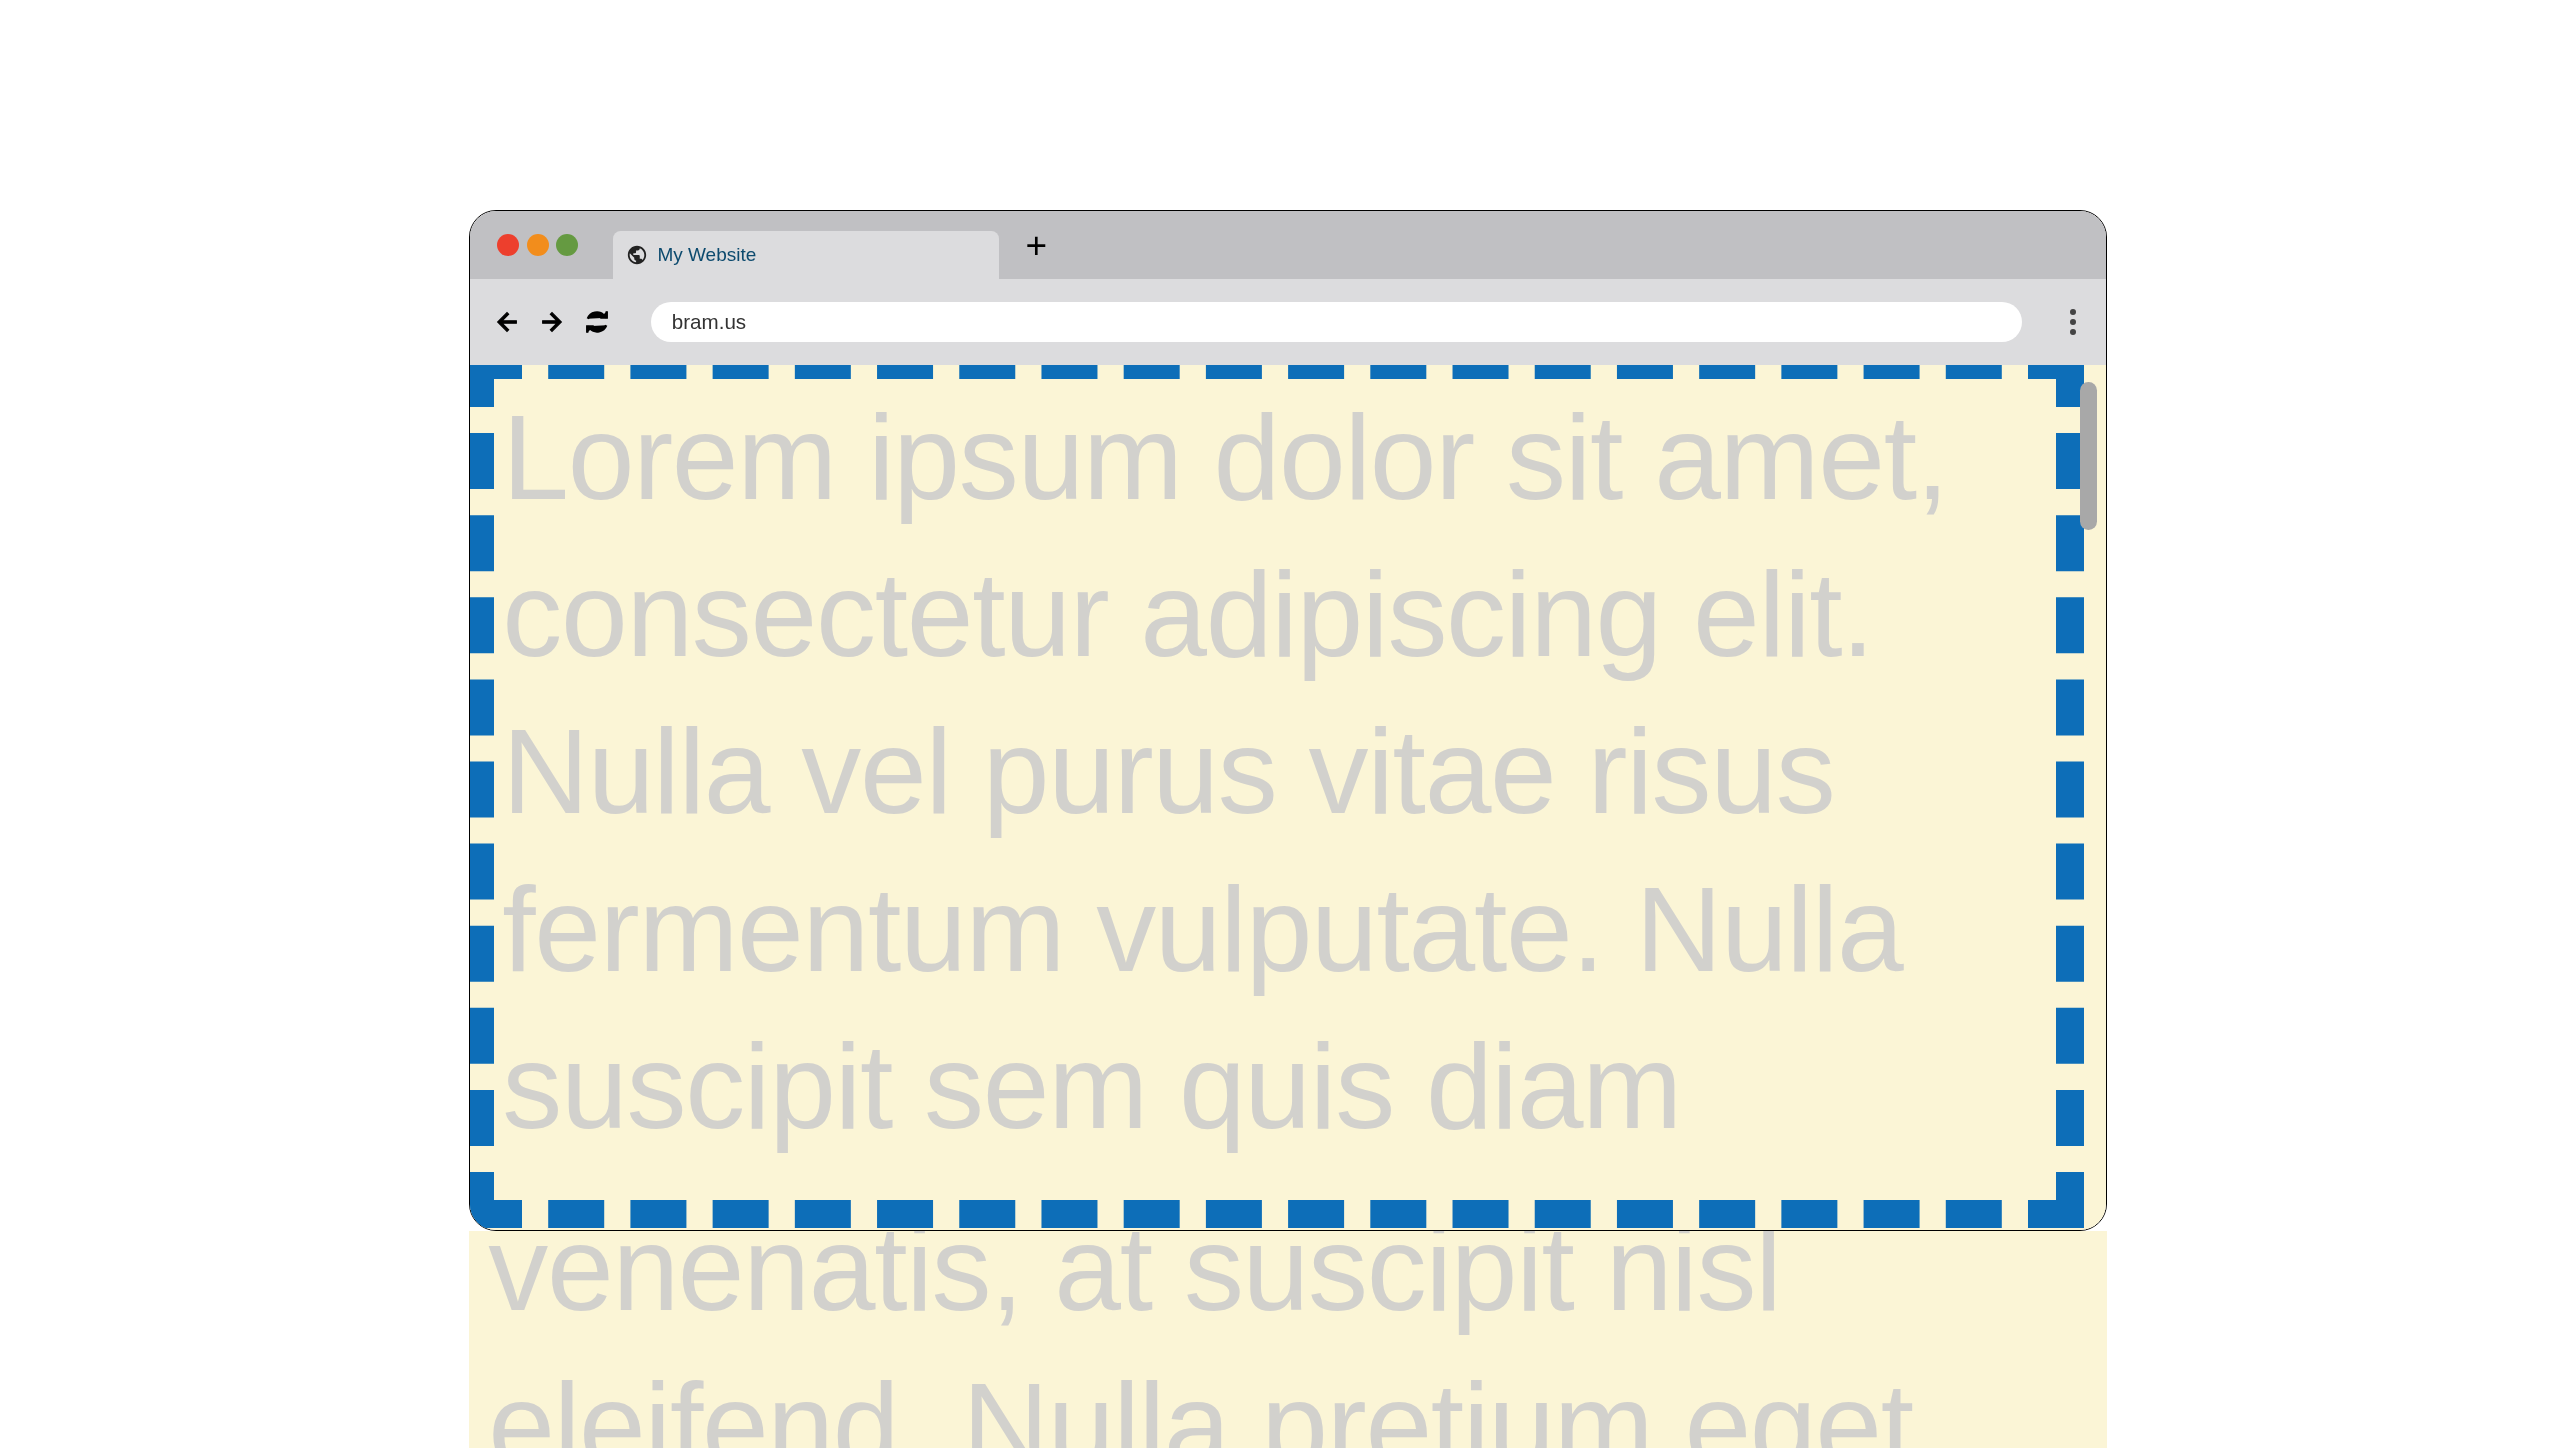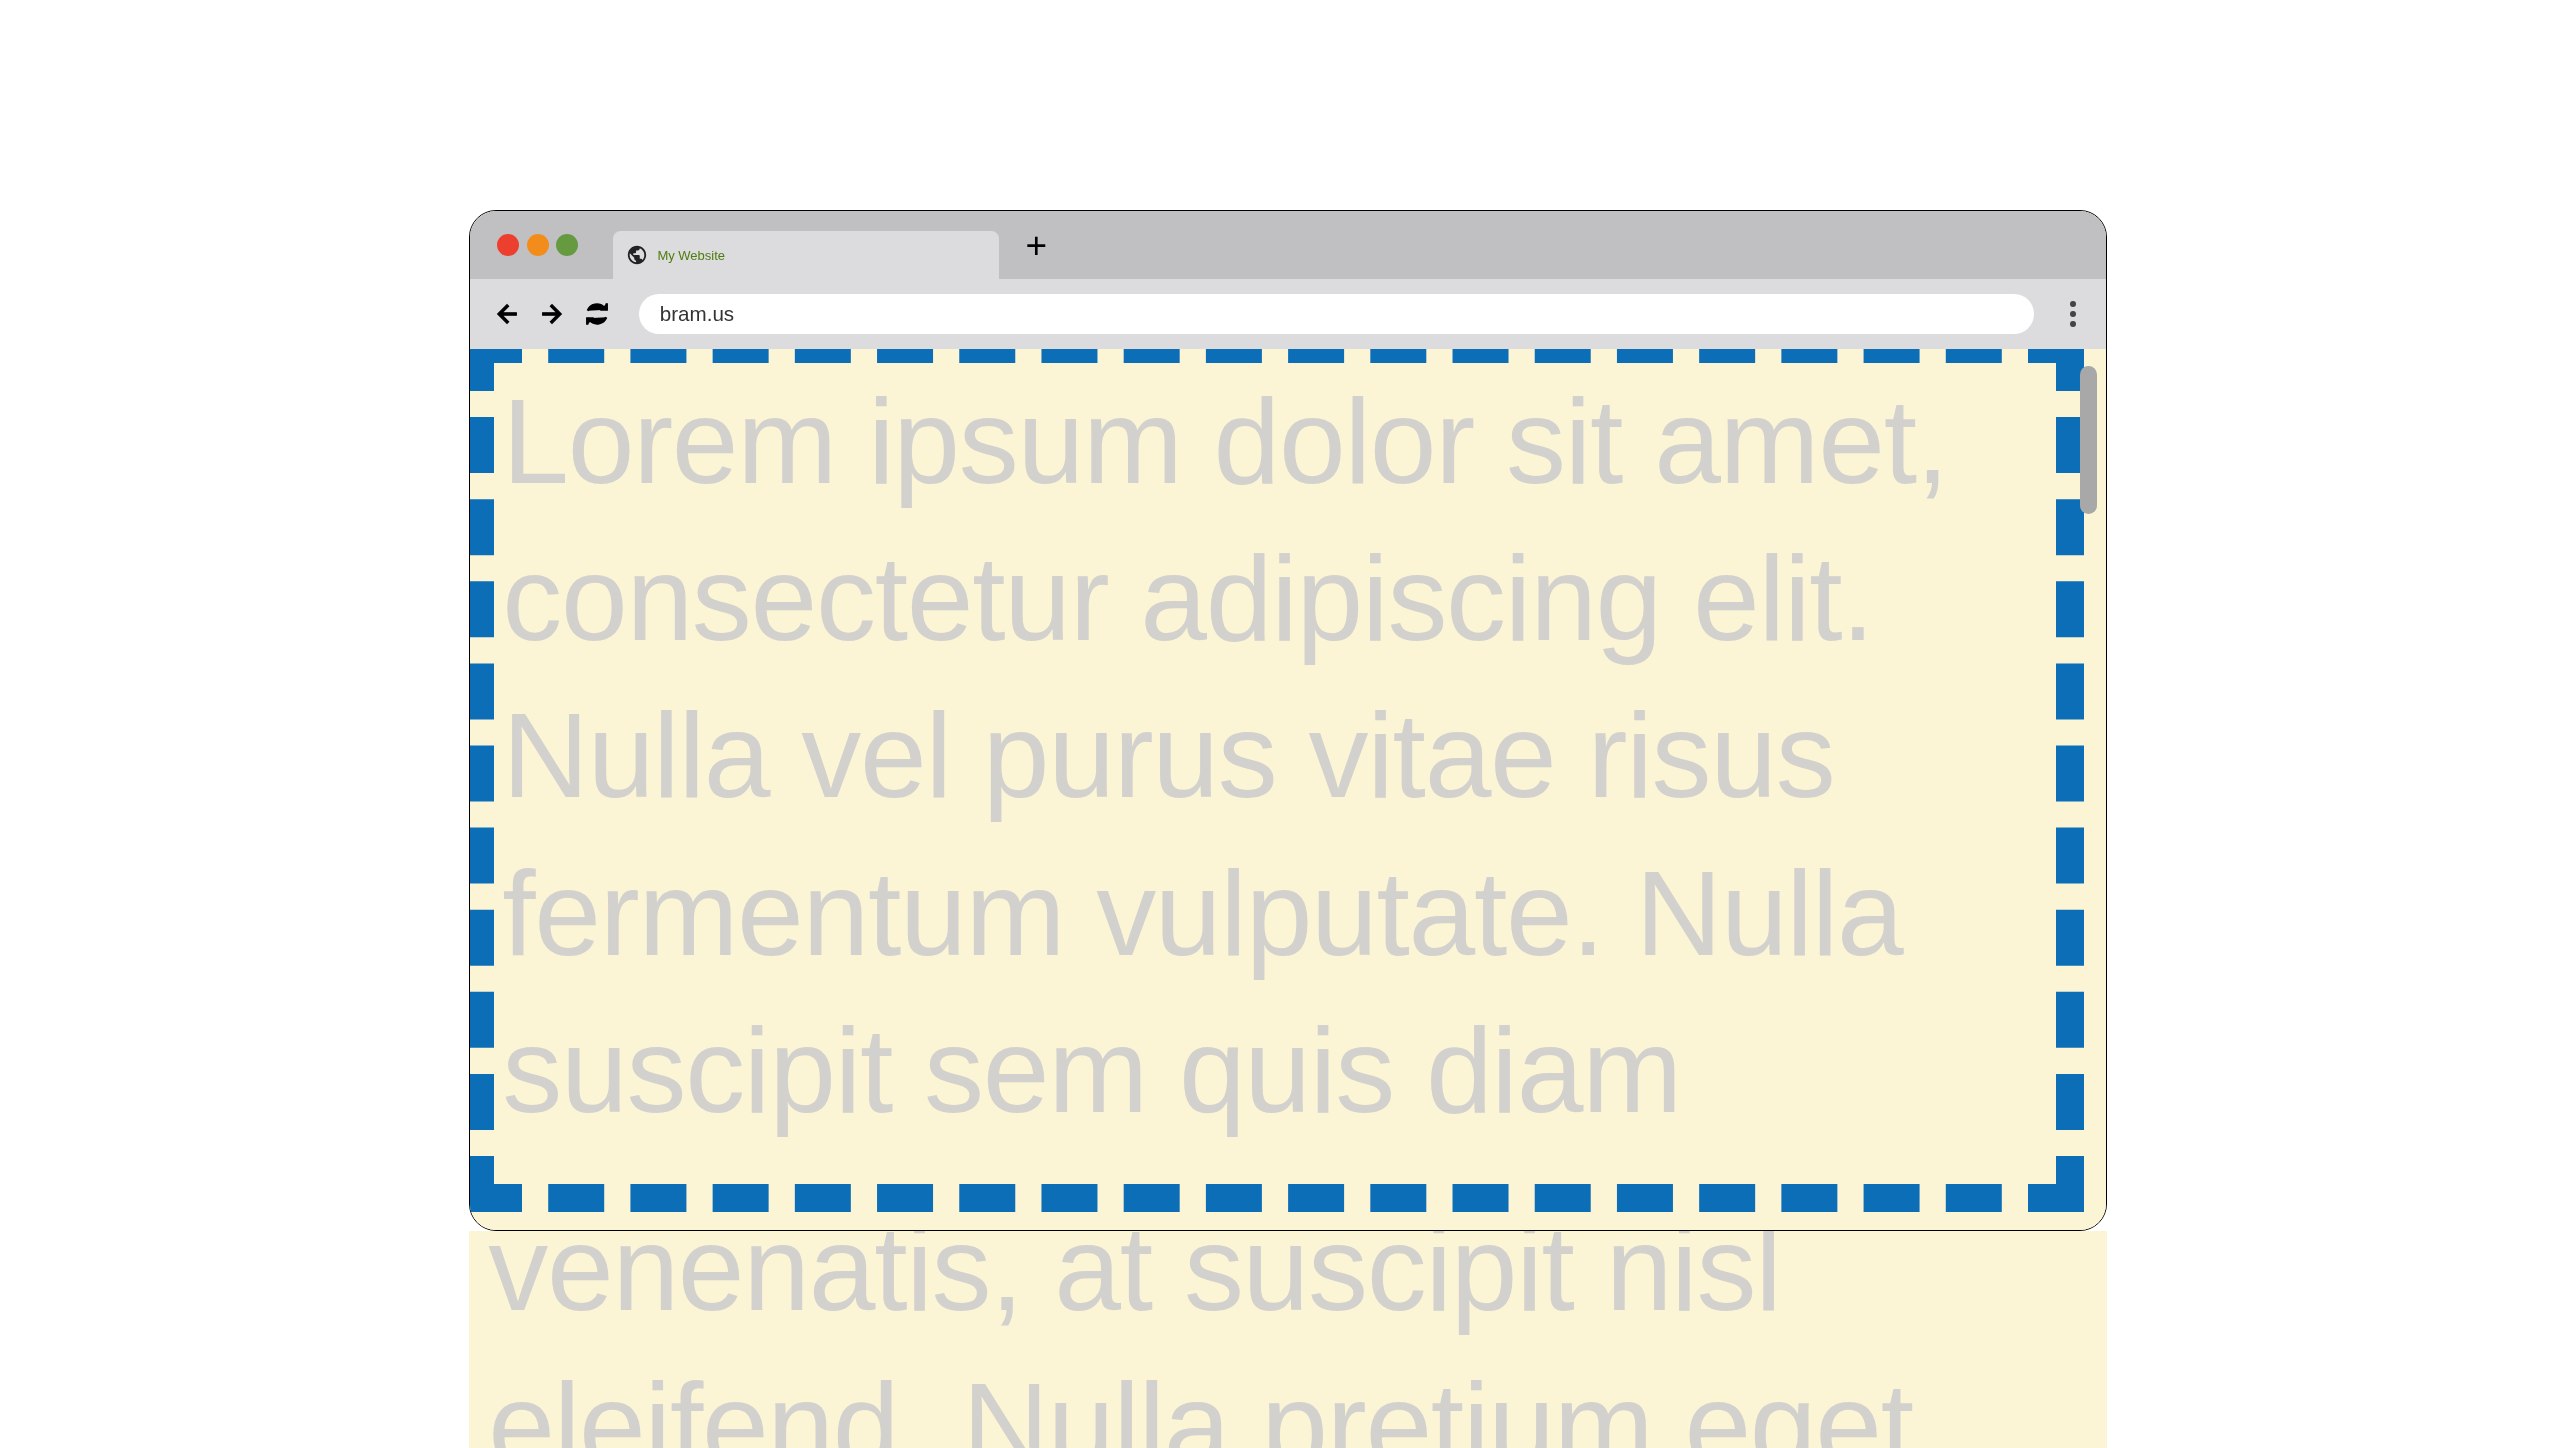--- a/index.html
+++ b/index.html
@@ -81,41 +81,41 @@
       justify-content: center;
     }
     
     .tab-icon svg {
       width: 22px;
       height: 22px;
       fill: #222;
     }
     
     .tab-title {
-      font-size: 13px;
-      color: #4d7c0f;
+      font-size: 19px;
+      color: #0c4a6e;
     }
     
     .new-tab {
       margin-left: 26px;
       font-size: 37px;
       font-weight: 300;
       color: #000;
       cursor: pointer;
       user-select: none;
       line-height: 1;
     }
     
     .toolbar {
-      height: 70px;
+      height: 86px;
       background: #dcdcde;
       display: flex;
       align-items: center;
       padding: 0 11.6px;
-      gap: 17px;
+      gap: 29px;
     }
     
     .nav-buttons {
       display: flex;
       align-items: center;
       gap: 16.7px;
       padding: 0 11.6px;
     }
     
     .nav-icon {

